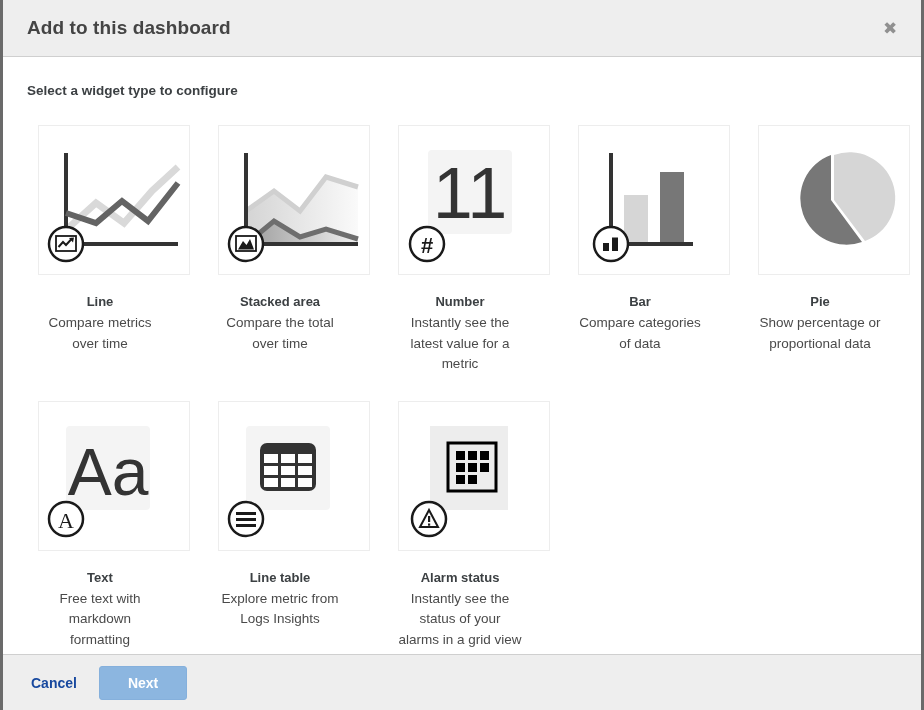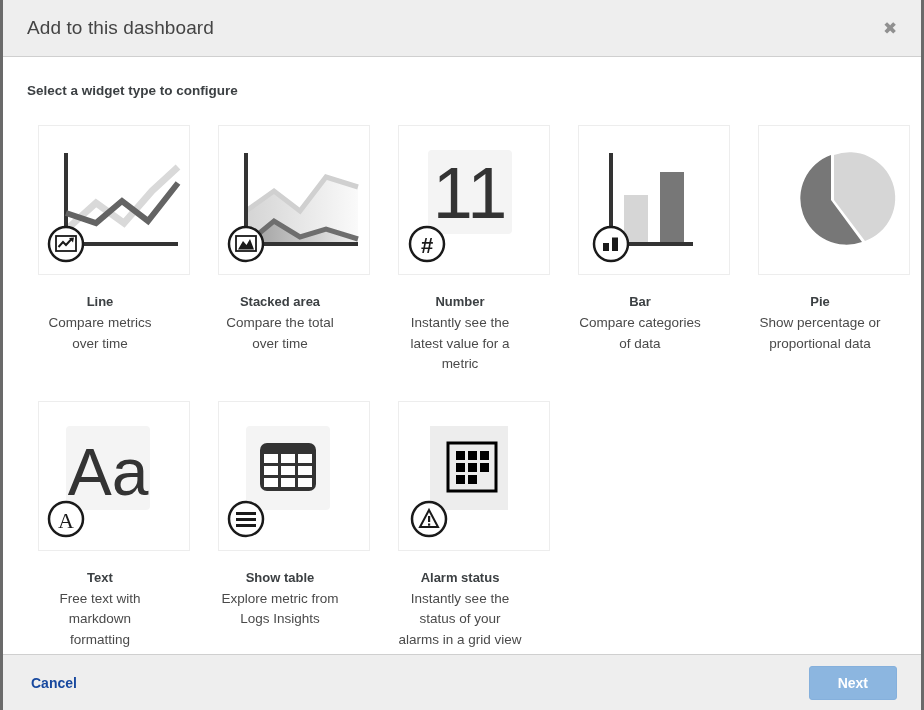--- a/index.html
+++ b/index.html
@@ -34,21 +34,21 @@
     background: #eeeeee;
     border-bottom: 1px solid #cfcfcf;
     display: flex;
     align-items: center;
     padding: 0 18px 0 24px;
     box-sizing: border-box;
   }
   .modal-title {
     font-size: 19px;
     color: #444444;
-    font-weight: 400;
+    font-weight: 700;
     flex: 1;
     letter-spacing: 0.1px;
   }
   .close-btn {
     width: 26px;
     height: 26px;
     display: flex;
     align-items: center;
     justify-content: center;
     color: #909090;
@@ -126,21 +126,21 @@
   }
 
   
   .modal-footer {
     height: 56px;
     min-height: 56px;
     background: #eeeeee;
     border-top: 1px solid #cfcfcf;
     display: flex;
     align-items: center;
-    justify-content: space-between;
+    justify-content: flex-start;
     padding: 0 24px;
     box-sizing: border-box;
     gap: 18px;
   }
   .cancel-link {
     font-size: 14px;
     font-weight: bold;
     color: #17489e;
     cursor: pointer;
     background: none;
@@ -295,21 +295,21 @@
             <rect x="63" y="77" width="14" height="9" fill="#ffffff"></rect>
             <rect x="80" y="77" width="14" height="9" fill="#ffffff"></rect>
             <circle cx="28" cy="118" r="17" fill="#ffffff" stroke="#1a1a1a" stroke-width="2.5"></circle>
             <g>
               <rect x="18" y="111" width="20" height="3" fill="#1a1a1a"></rect>
               <rect x="18" y="117" width="20" height="3" fill="#1a1a1a"></rect>
               <rect x="18" y="123" width="20" height="3" fill="#1a1a1a"></rect>
             </g>
           </svg>
         </div>
-        <div class="tile-name">Show table</div>
+        <div class="tile-name">Line table</div>
         <div class="tile-desc">Explore metric from Logs Insights</div>
       </div>
 
       <div class="tile">
         <div class="tile-art">
           <svg viewBox="0 0 152 150" xmlns="http://www.w3.org/2000/svg">
             <rect x="32" y="25" width="78" height="84" fill="#ededed"></rect>
             <rect x="50" y="42" width="48" height="48" fill="none" stroke="#000000" stroke-width="3"></rect>
             <rect x="58" y="50" width="9" height="9" fill="#000000"></rect>
             <rect x="70" y="50" width="9" height="9" fill="#000000"></rect>

